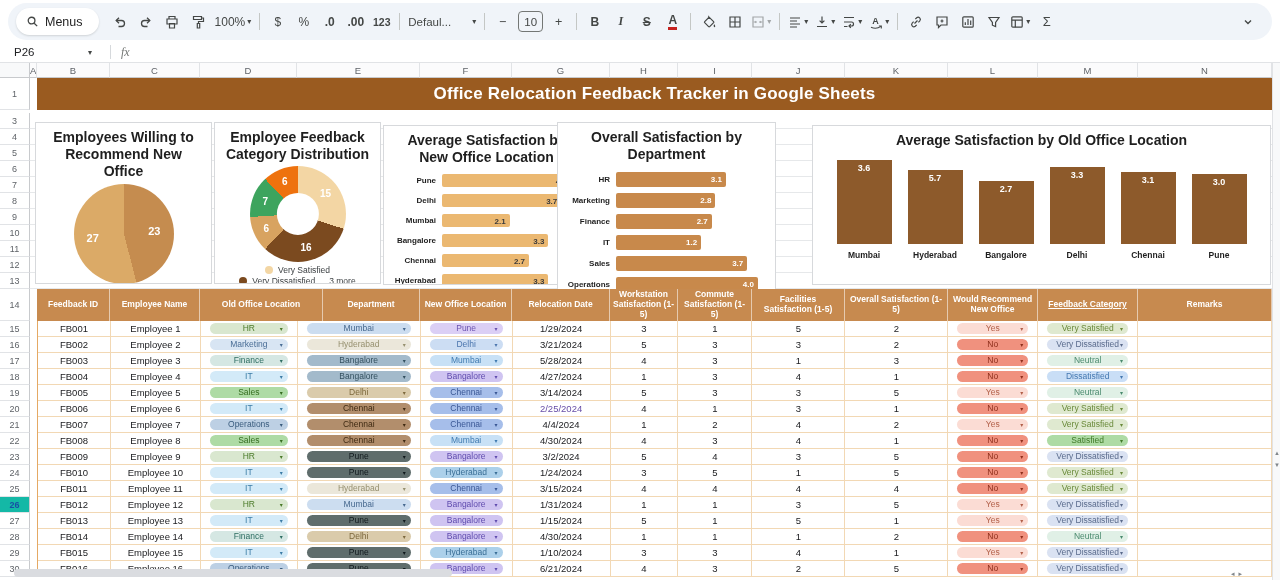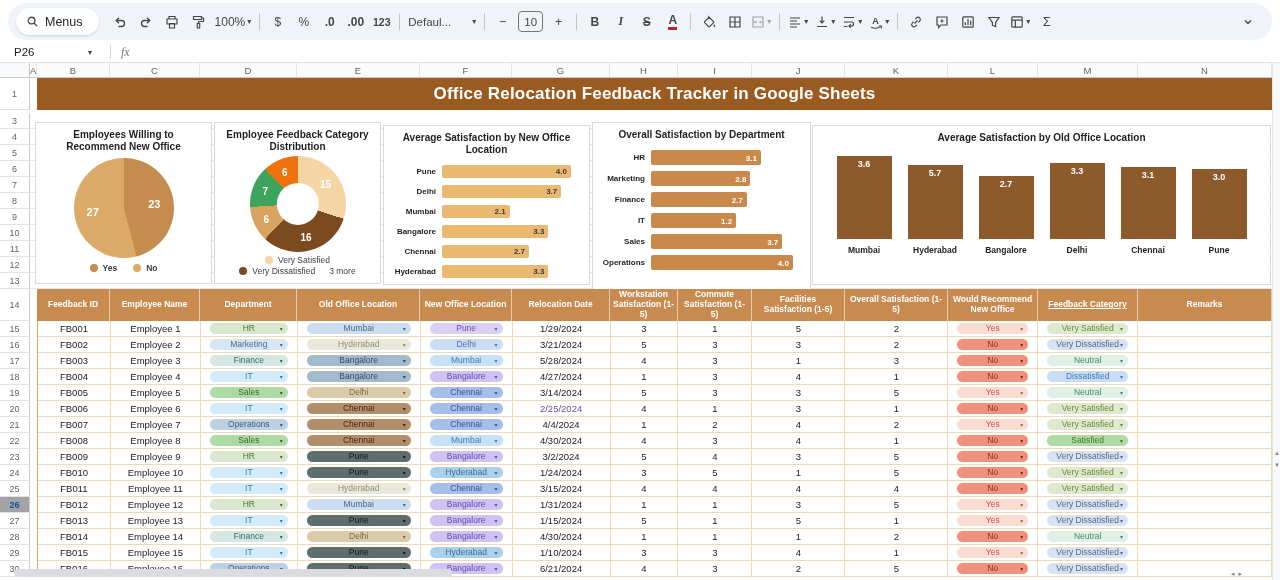--- a/index.html
+++ b/index.html
@@ -46,35 +46,35 @@
   
   .sheet { position:absolute; left:0; top:63px; width:1280px; height:517px; }
   .corner { position:absolute; left:0; top:0; width:30px; height:15px; background:#F8F9FA;
     border-right:1px solid #C8CACD; border-bottom:1px solid #C8CACD; }
   .colhdr-row { position:absolute; left:30px; top:0; height:15px; display:flex; }
   .colhdr { height:15px; font-size:9.5px; color:#5F6368; text-align:center; line-height:15px;
     border-right:1px solid #E1E3E6; border-bottom:1px solid #C8CACD; background:#FBFBFC; overflow:hidden; }
   .rowhdrs { position:absolute; left:0; top:0; width:30px; }
   .rowhdr { position:absolute; left:0; width:30px; font-size:9px; color:#5F6368; text-align:center;
     border-bottom:1px solid #E1E3E6; border-right:1px solid #C8CACD; background:#fff; }
-  .rowhdr.sel { background:#a3a3a3; color:#174EA6; font-weight:bold; }
+  .rowhdr.sel { background:#14b8a6; color:#174EA6; font-weight:bold; }
   .banner { position:absolute; left:37px; top:15px; width:1235px; height:32px; background:#9A5B20;
     display:flex; align-items:center; justify-content:center; }
   .banner span { color:#fff; font-weight:bold; font-size:17px; letter-spacing:.2px; }
   .gridstrip { position:absolute; left:30px; top:50px; width:1242px; height:176px;
     background:repeating-linear-gradient(to bottom,#fff 0 15px,#E6E8EA 15px 16px); }
   .vrail { position:absolute; right:0; top:0; width:8px; height:517px; background:#F8F9FA;
     border-left:1px solid #E1E3E6; }
   .vrail .arr { position:absolute; left:1px; font-size:6px; color:#80868B; }
   .hthumb { position:absolute; left:14px; top:506px; width:438px; height:8px; background:#DADCE0;
     border-radius:4px; }
   .hscroll-arrows { position:absolute; right:34px; top:507px; font-size:7px; color:#80868B; letter-spacing:4px; }
   
   .panel { position:absolute; background:#fff; border:1px solid #D7D9DC; overflow:hidden; }
-  .ptitle { font-weight:bold; font-size:10px; color:#1f1f1f; text-align:center; padding:6px 8px 2px; line-height:1.2; }
+  .ptitle { font-weight:bold; font-size:14px; color:#1f1f1f; text-align:center; padding:6px 8px 2px; line-height:1.2; }
   .pie-wrap { position:relative; width:100px; height:100px; border-radius:50%; margin:3px auto 0; }
   .hole { position:absolute; left:50%; top:50%; width:44%; height:44%; background:#fff;
     border-radius:50%; transform:translate(-50%,-50%); }
   .slice-label { position:absolute; transform:translate(-50%,-50%); color:#fff; font-weight:bold; font-size:11px; }
   .donut .slice-label { font-size:10px; }
   .legend { display:flex; justify-content:center; align-items:center; gap:16px;
     font-size:8.5px; color:#3c4043; margin-top:5px; }
   .legend-col { display:flex; flex-direction:column; align-items:center; gap:1px; margin-top:3px; }
   .legend-row { display:flex; align-items:center; gap:14px; font-size:8.5px; color:#3c4043; }
   .dot { width:8px; height:8px; border-radius:50%; display:inline-block; margin-right:5px; flex:none; }
@@ -434,21 +434,21 @@
           <div class="hlab">Hyderabad</div>
           <div class="htrk" style="height: 13px;">
             <div class="hbar" style="width: 77.6471%; background: rgb(235, 184, 113);">
               <span class="hval" style="color: rgb(59, 59, 59);">3.3</span>
             </div>
           </div>
         </div>
       </div>
   </div>
 
-  <div class="panel" style="left:592px;top:59px;width:219px;height:168px">
+  <div class="panel" style="left:557px;top:59px;width:219px;height:168px">
     <div class="ptitle" id="hbar2-title">Overall Satisfaction by Department</div>
     <div id="hbar2-plot" style="margin-top:4px">
         <div class="hrow" style="height: 21px;">
           <div class="hlab">HR</div>
           <div class="htrk" style="height: 15px;">
             <div class="hbar" style="width: 73.8095%; background: rgb(200, 137, 75);">
               <span class="hval" style="color: rgb(255, 255, 255);">3.1</span>
             </div>
           </div>
         </div>
@@ -545,22 +545,22 @@
             </div>
           </div>
           <div class="vlab">Pune</div>
         </div>
       </div>
   </div>
 
   <div class="thead">
       <div class="thcell" style="width: 73px;">Feedback ID</div>
       <div class="thcell" style="width: 90px;">Employee Name</div>
+      <div class="thcell" style="width: 123px;">Old Office Location</div>
       <div class="thcell" style="width: 97px;">Department</div>
-      <div class="thcell" style="width: 123px;">Old Office Location</div>
       <div class="thcell" style="width: 92px;">New Office Location</div>
       <div class="thcell" style="width: 98px;">Relocation Date</div>
       <div class="thcell" style="width: 68px;">Workstation Satisfaction (1-5)</div>
       <div class="thcell" style="width: 74px;">Commute Satisfaction (1-5)</div>
       <div class="thcell" style="width: 93px;">Facilities Satisfaction (1-5)</div>
       <div class="thcell" style="width: 103px;">Overall Satisfaction (1-5)</div>
       <div class="thcell" style="width: 90px;">Would Recommend New Office</div>
       <div class="thcell" style="width: 100px; text-decoration: underline;">Feedback Category</div>
       <div class="thcell" style="width: 134px;">Remarks</div>
     </div>

